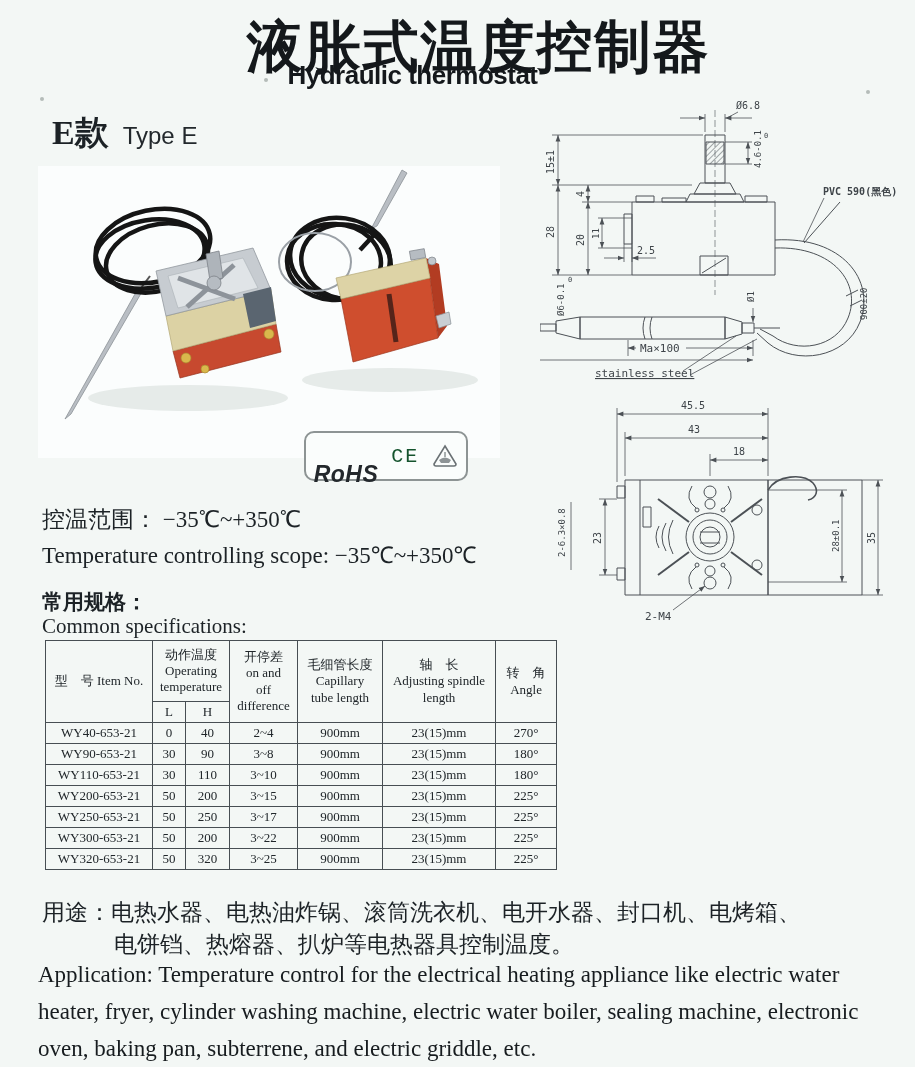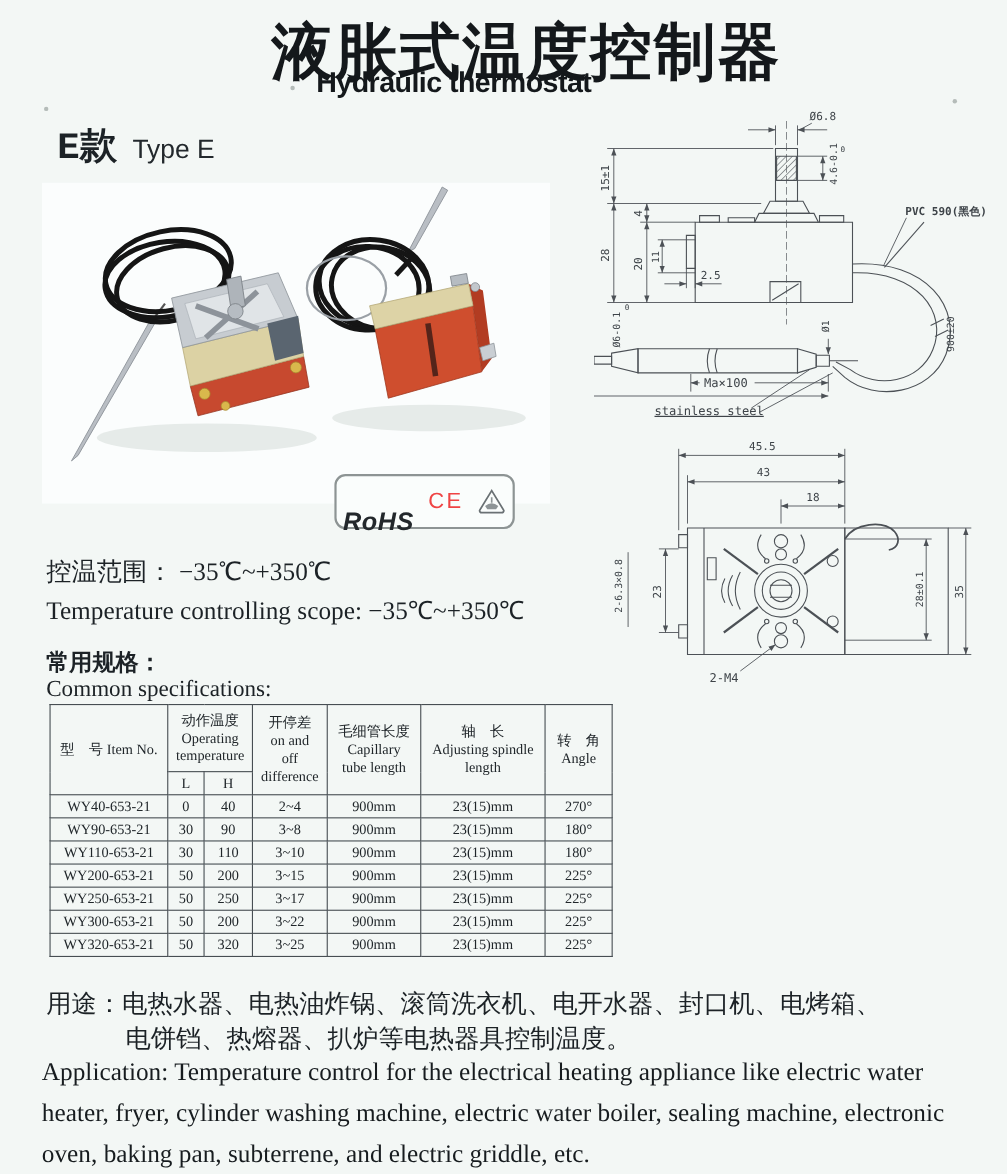--- a/index.html
+++ b/index.html
@@ -6,29 +6,29 @@
   body{width:915px;height:1067px;position:relative;background:#f3f7f5;
        font-family:"Liberation Serif",serif;color:#1c2226;overflow:hidden;}
   .abs{position:absolute;}
   .title-zh{top:10px;left:0;width:915px;text-align:center;
             font-family:"DejaVu Sans",sans-serif;font-weight:900;font-size:56px;
             letter-spacing:2px;color:#14181b;padding-left:21px;}
   .title-en{top:60px;left:0;width:825px;text-align:center;
             font-family:"Liberation Sans",sans-serif;font-weight:bold;font-size:26px;
             letter-spacing:-0.5px;color:#14181b;}
   .type-row{top:110px;left:52px;display:flex;align-items:baseline;gap:14px;}
-  .type-zh{font-family:Liberation Mono, monospace;font-weight:900;font-size:34px;}
+  .type-zh{font-family:Liberation Serif, serif;font-weight:900;font-size:34px;}
   .type-en{font-family:"Liberation Sans",sans-serif;font-size:24px;color:#22282c;}
   .photo{top:166px;left:38px;}
   .rohs{top:431px;left:304px;width:160px;height:46px;border:2px solid #8d9494;
         border-radius:10px;background:#fafdfc;display:flex;align-items:center;
         justify-content:center;gap:13px;}
   .rohs-txt{font-family:"Liberation Sans",sans-serif;font-weight:bold;font-style:italic;
             font-size:23px;color:#23282c;letter-spacing:0.5px;margin-top:36px;}
-  .ce-txt{font-family:Liberation Sans, sans-serif;font-size:20px;color:#ef4444;letter-spacing:2px;}
+  .ce-txt{font-family:Liberation Mono, monospace;font-size:20px;color:#14532d;letter-spacing:2px;}
   .scope-zh{top:504px;left:42px;font-size:23px;}
   .scope-en{top:538px;left:42px;font-size:23px;}
   .specs-zh{top:588px;left:42px;font-size:21px;font-weight:bold;}
   .specs-en{top:614px;left:42px;font-size:21px;}
   table.spec{position:absolute;top:640px;left:45px;border-collapse:collapse;
              table-layout:fixed;width:511px;background:transparent;}
   table.spec th,table.spec td{border:1px solid #474e53;font-size:13px;
              text-align:center;vertical-align:middle;padding:0 1px;color:#20262a;}
   table.spec th{white-space:pre-line;font-weight:normal;line-height:1.25;}
   table.spec thead tr:first-child th{height:60px;}

